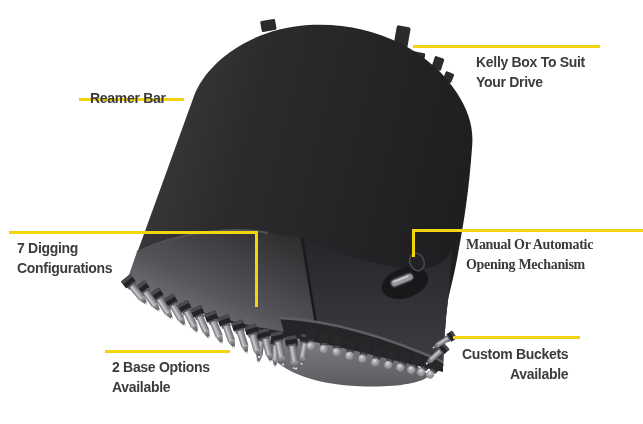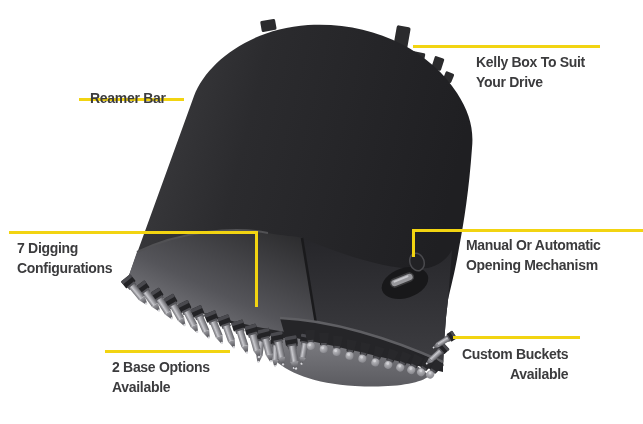--- a/index.html
+++ b/index.html
@@ -30,21 +30,21 @@
   #ld-digging-h  {left:9px;  top:231px;width:249px;}
   #ld-digging-v  {left:255px;top:231px;height:76px;}
   #ld-mech-h     {left:412px;top:229px;width:231px;}
   #ld-mech-v     {left:412px;top:229px;height:28px;}
   #ld-base-h     {left:105px;top:350px;width:125px;}
   #ld-custom-h   {left:453px;top:336px;width:127px;}
   
   #lb-kelly  {left:476px;top:52px;}
   #lb-reamer {left:90px; top:88px;}
   #lb-digging{left:17px; top:238px;}
-  #lb-mech   {left:466px;top:235px;}
+  #lb-mech   {left:466px;top:235px;font-family:Liberation Serif, serif;}
   #lb-base   {left:112px;top:357px;}
   #lb-custom {left:462px;top:344px;}
 </style>
 </head>
 <body>
 
 <div class="stage">
 
   <svg class="illo" width="643" height="424" viewBox="0 0 643 424">
     <defs>

